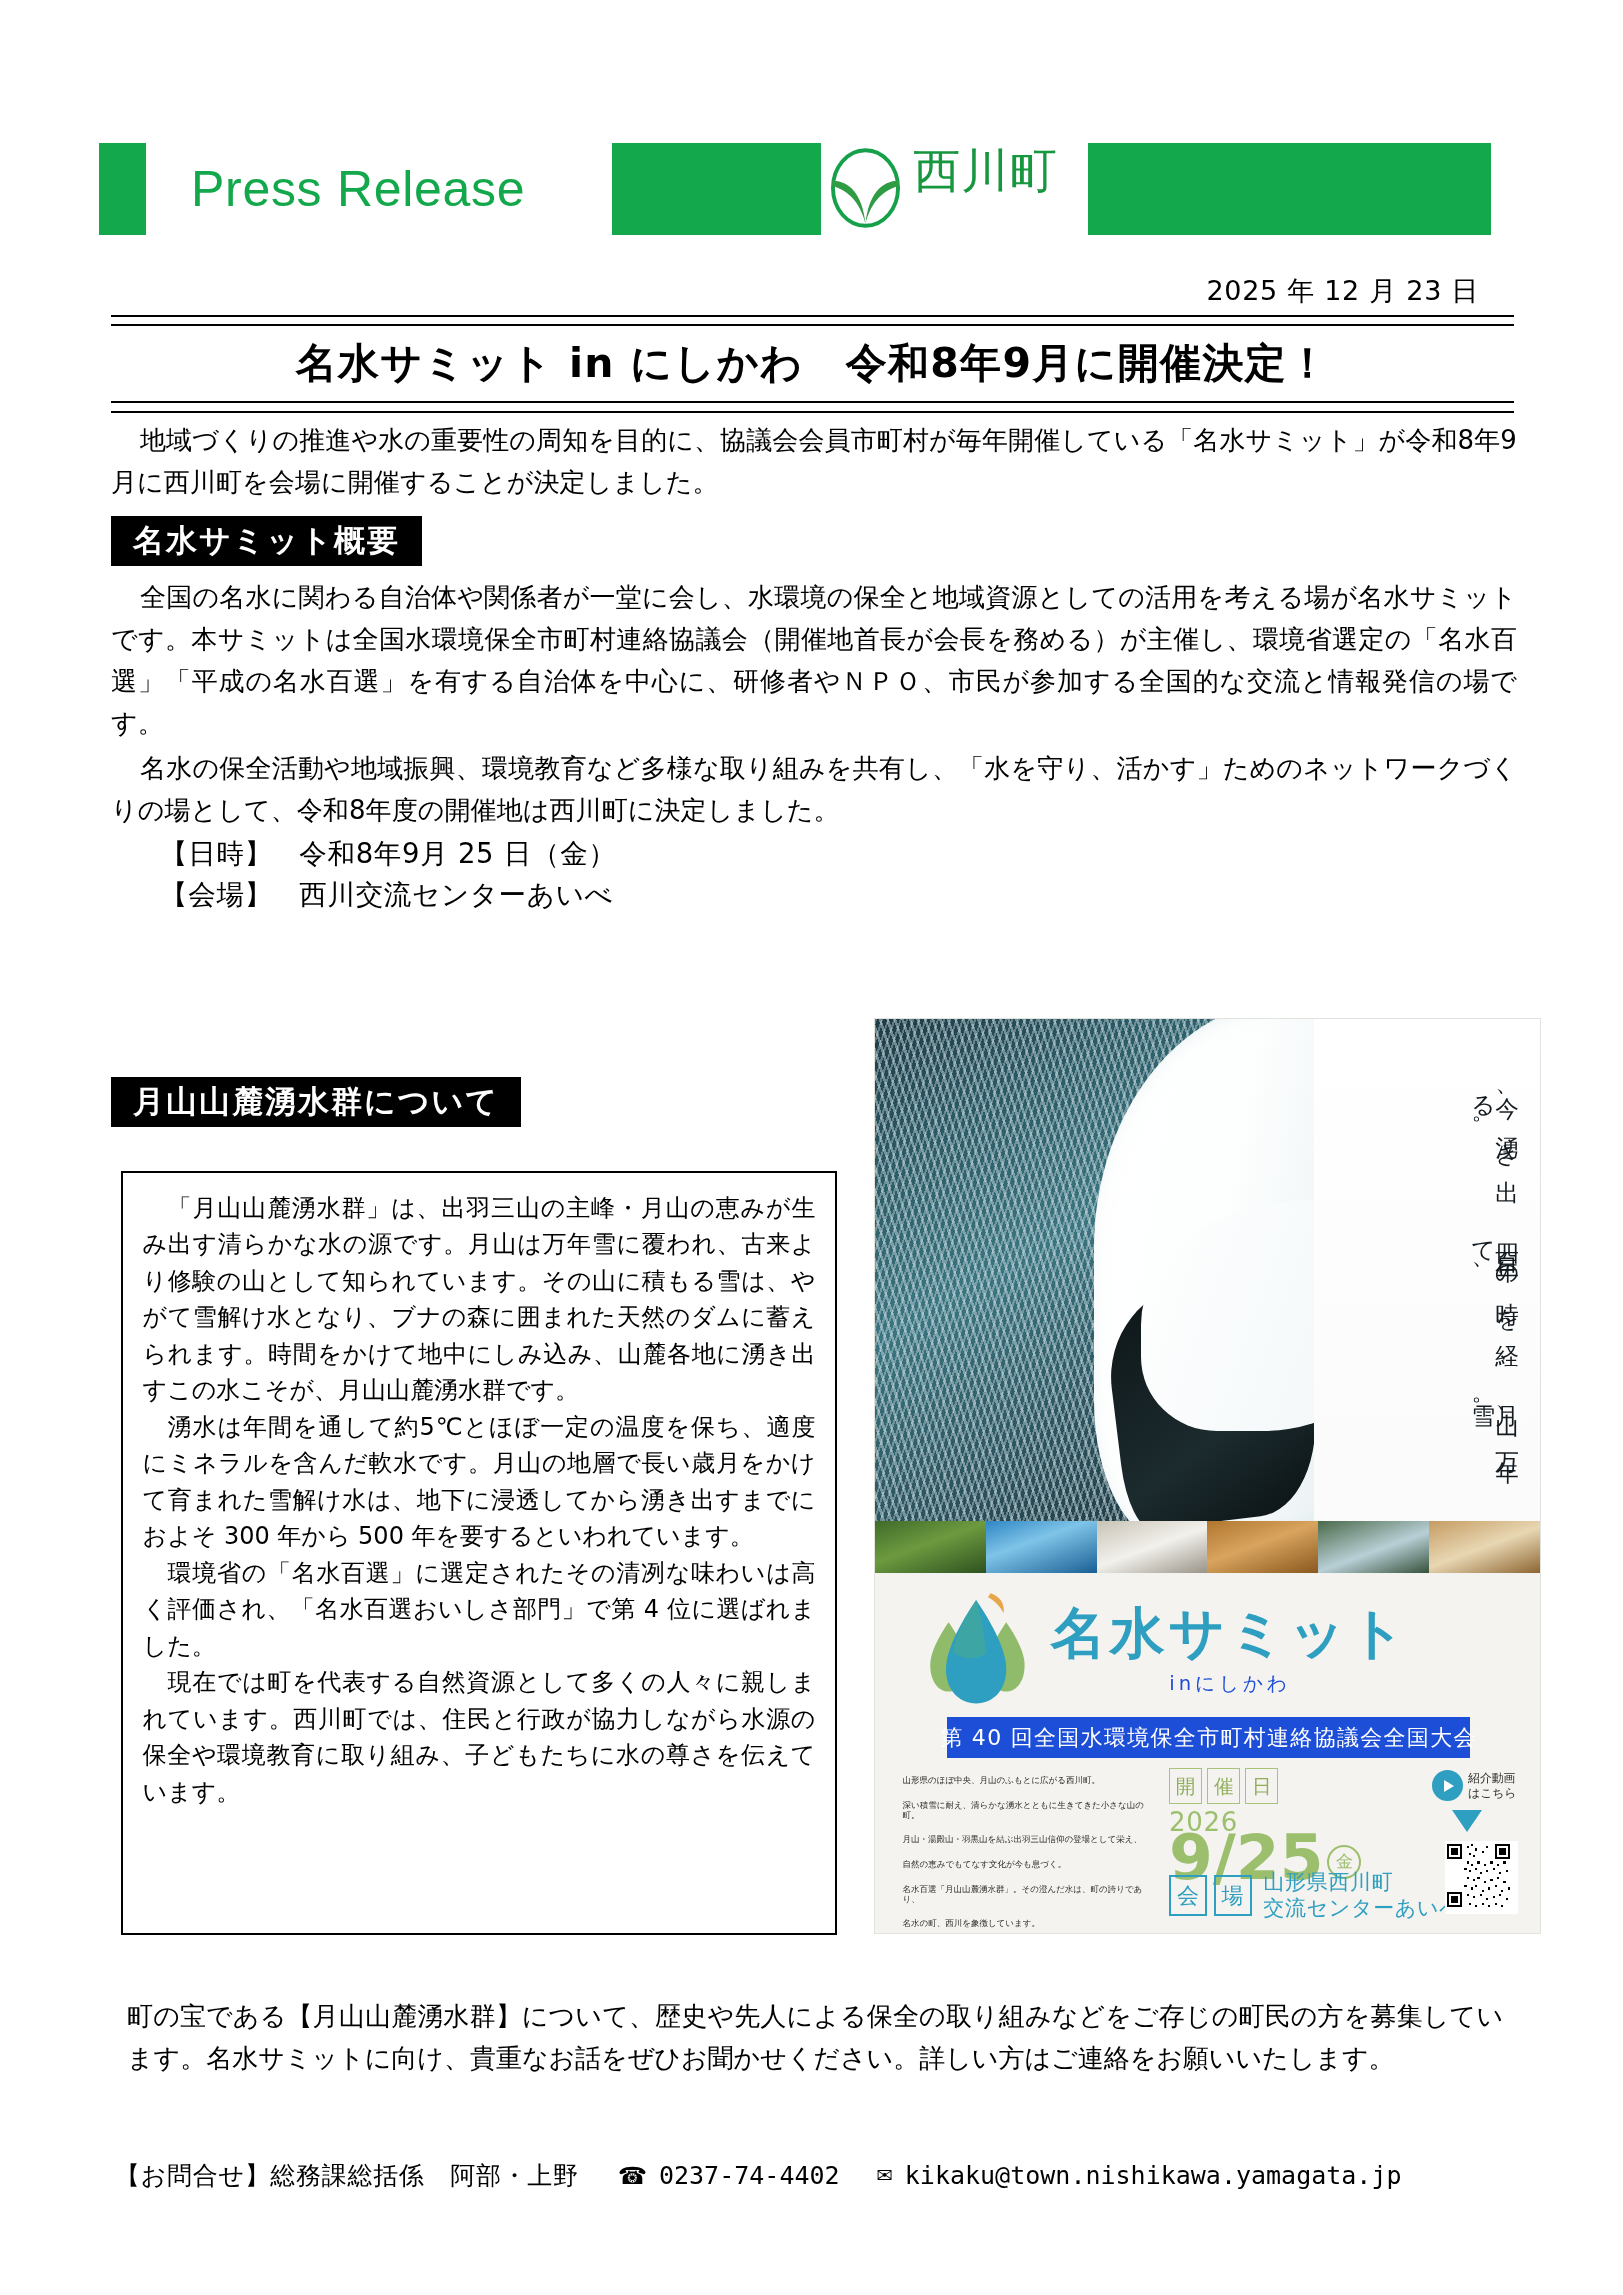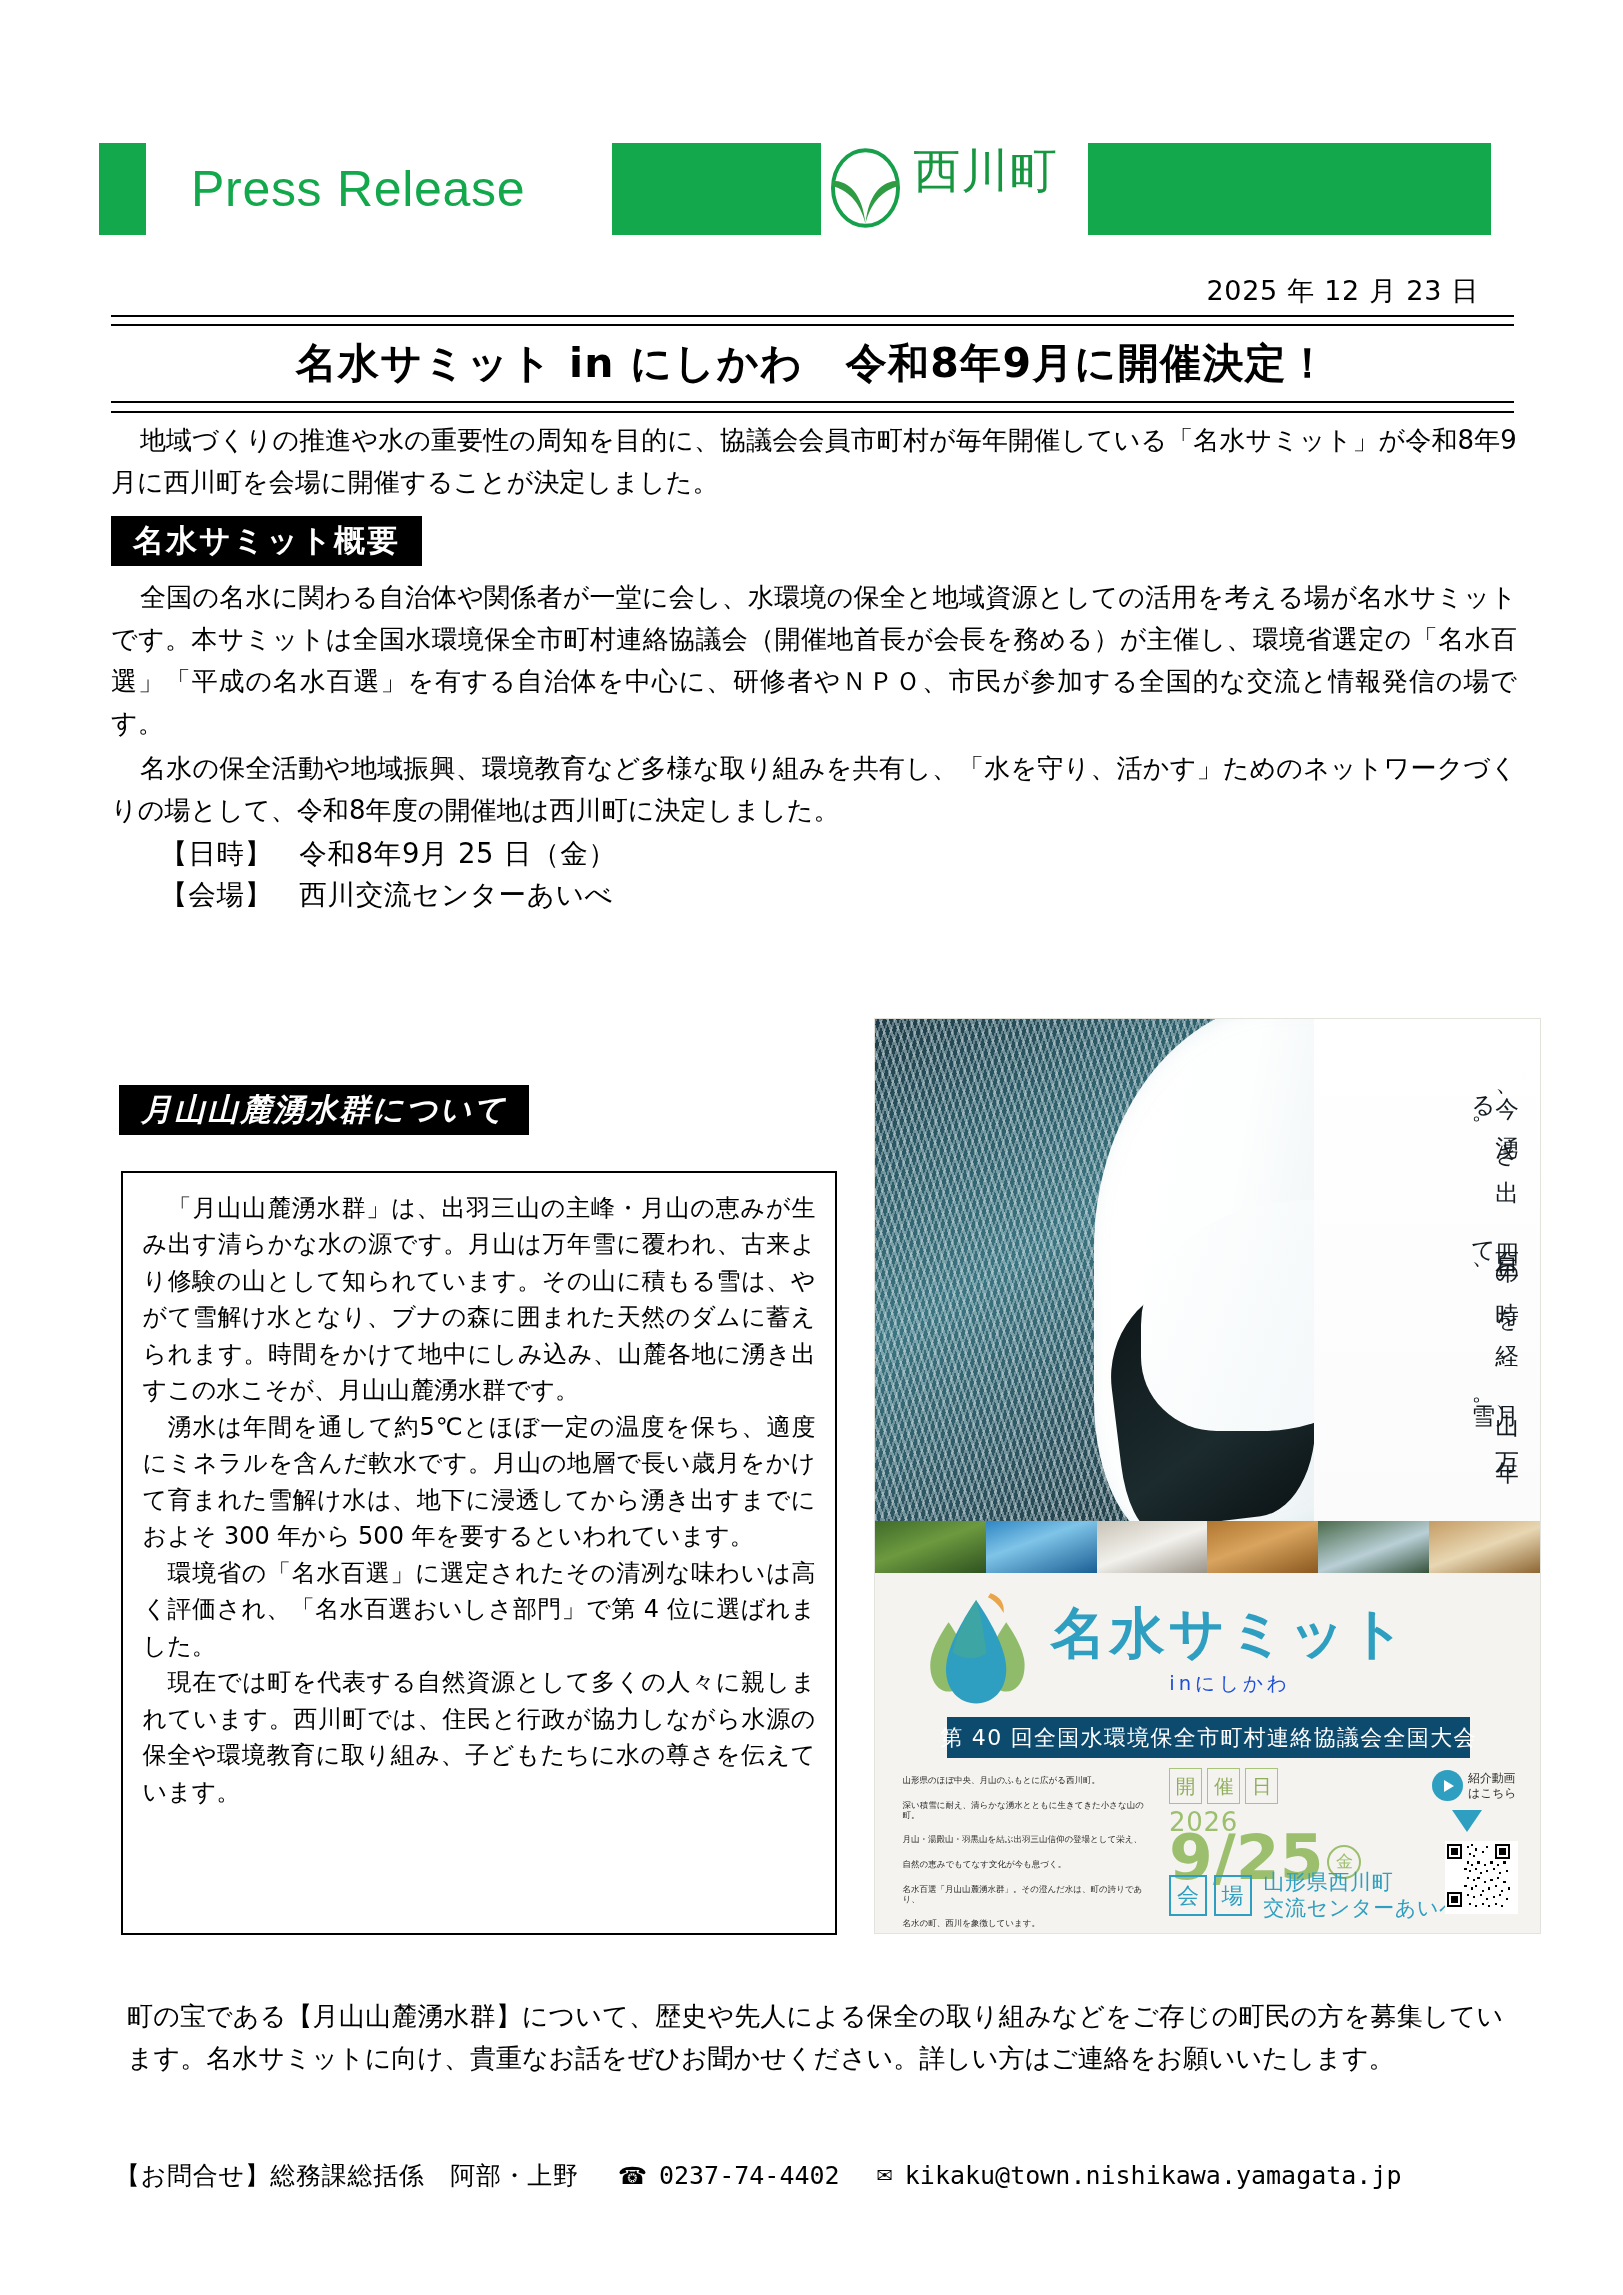--- a/index.html
+++ b/index.html
@@ -161,21 +161,21 @@
   .logo-main{
     font-size:55px;color:#2e9fc0;letter-spacing:3.9px;line-height:1;font-weight:bold;
     font-family:"DejaVu Sans",sans-serif;
   }
   .logo-sub{
     font-size:19.6px;color:#1d4ed8;letter-spacing:3.9px;margin-top:9.2px;
     font-family:"DejaVu Sans",sans-serif;
   }
   .blue-band{
     position:absolute;left:72px;top:143px;width:523px;height:41px;
-    background:#0c4a6e;color:#fff;display:flex;align-items:center;justify-content:center;
+    background:#1d4ed8;color:#fff;display:flex;align-items:center;justify-content:center;
     font-size:22px;letter-spacing:1.3px;white-space:nowrap;
     font-family:"DejaVu Sans",sans-serif;
   }
   .poster-smalltext{
     position:absolute;left:27.5px;top:201px;width:249px;
   }
   .poster-smalltext div{
     font-size:8.5px;line-height:1.2;margin-bottom:14.4px;color:#2a2a2a;
     font-family:"DejaVu Sans",sans-serif;
   }
@@ -293,21 +293,21 @@
       <span class="kv-label">【日時】</span>
       <span class="kv-val">令和8年9月 25 日（金）</span>
     </p>
     <p class="kv-line">
       <span class="kv-label">【会場】</span>
       <span class="kv-val">西川交流センターあいべ</span>
     </p>
   </div>
 
   <div class="sec2-head-wrap">
-    <div class="sec-head" style="margin:8px;font-style:italic;">月山山麓湧水群について</div>
+    <div class="sec-head" style="margin:0;">月山山麓湧水群について</div>
   </div>
 
   <div class="boxed">
     <p>「月山山麓湧水群」は、出羽三山の主峰・月山の恵みが生み出す清らかな水の源です。月山は万年雪に覆われ、古来より修験の山として知られています。その山に積もる雪は、やがて雪解け水となり、ブナの森に囲まれた天然のダムに蓄えられます。時間をかけて地中にしみ込み、山麓各地に湧き出すこの水こそが、月山山麓湧水群です。</p>
     <p>湧水は年間を通して約5℃とほぼ一定の温度を保ち、適度にミネラルを含んだ軟水です。月山の地層で長い歳月をかけて育まれた雪解け水は、地下に浸透してから湧き出すまでにおよそ 300 年から 500 年を要するといわれています。</p>
     <p>環境省の「名水百選」に選定されたその清冽な味わいは高く評価され、「名水百選おいしさ部門」で第 4 位に選ばれました。</p>
     <p>現在では町を代表する自然資源として多くの人々に親しまれています。西川町では、住民と行政が協力しながら水源の保全や環境教育に取り組み、子どもたちに水の尊さを伝えています。</p>
   </div>
 
   <div class="poster">

